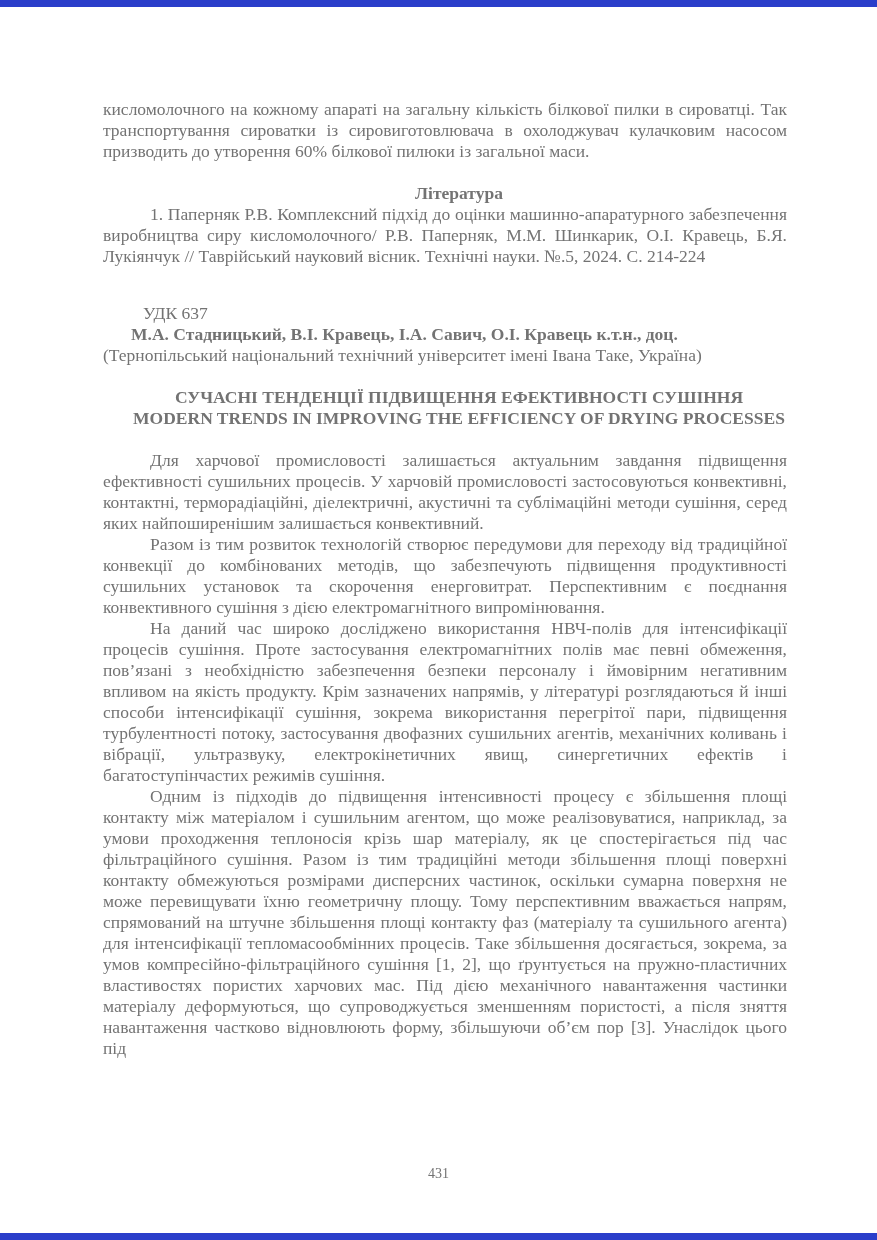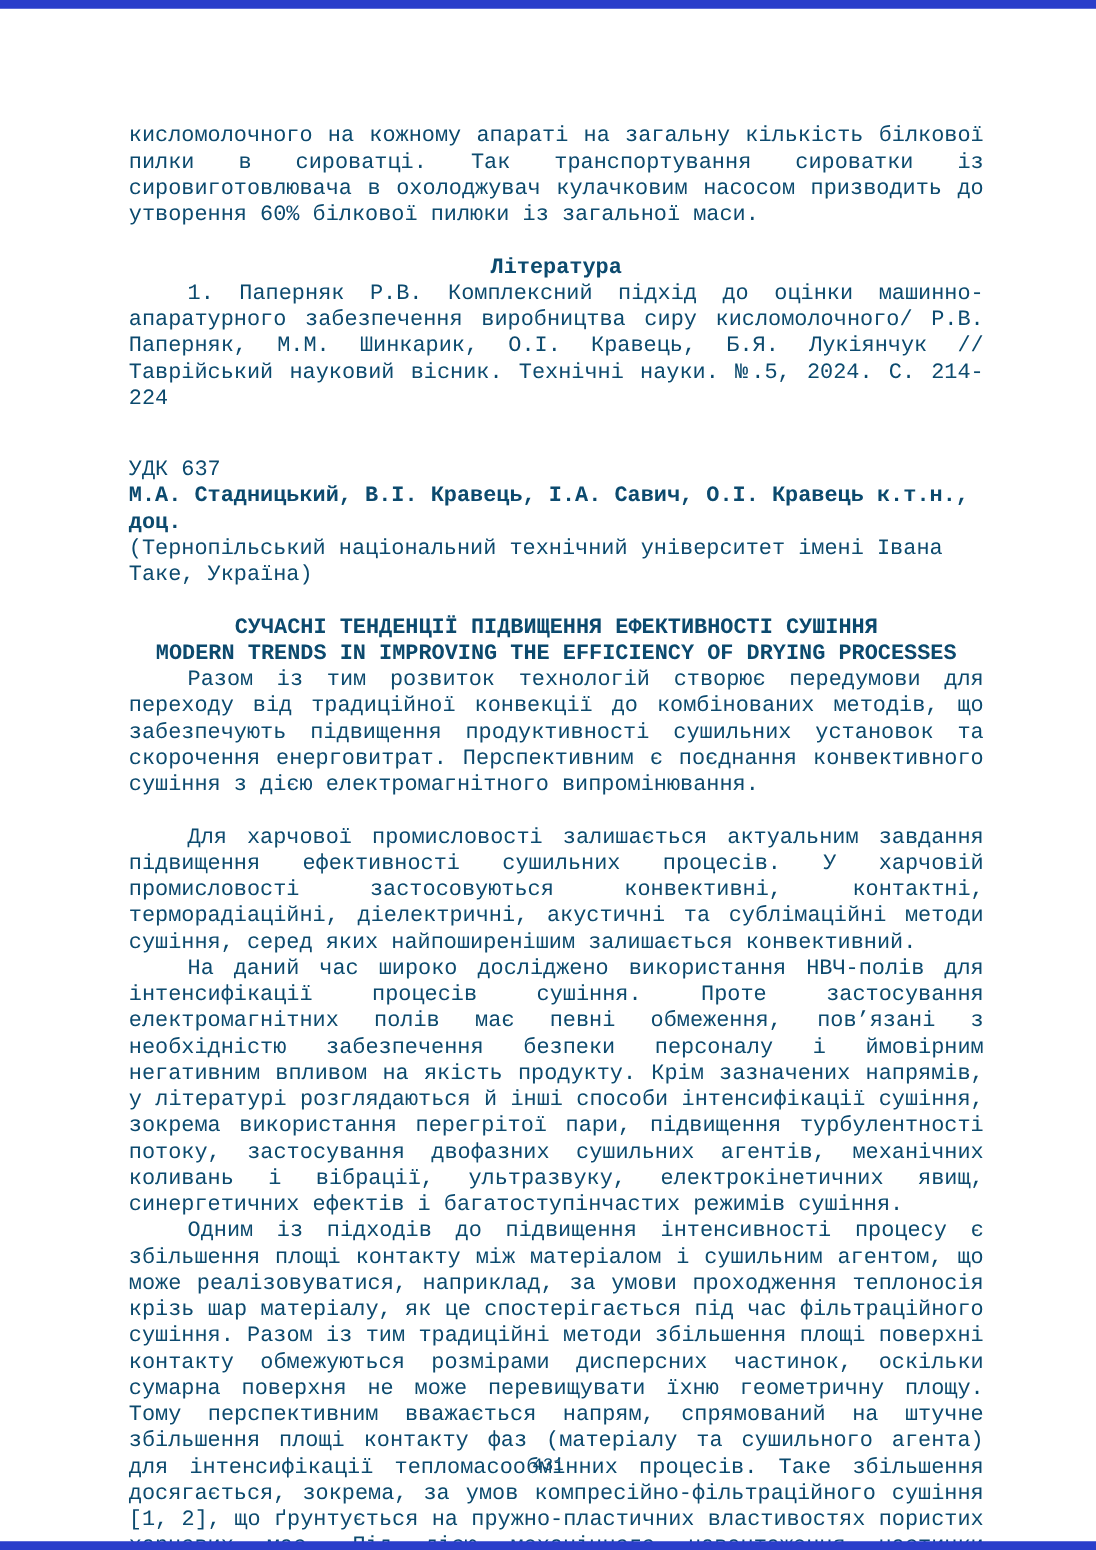--- a/index.html
+++ b/index.html
@@ -5,22 +5,22 @@
   html, body {
     margin: 0;
     padding: 0;
     background: #ffffff;
   }
   .page {
     position: relative;
     width: 877px;
     height: 1240px;
     background: #ffffff;
-    color: #0c4a6e;
-    font-family: Liberation Mono, monospace;
+    color: #737373;
+    font-family: Liberation Serif, serif;
     overflow: hidden;
   }
   .edge-bar {
     position: absolute;
     left: 0;
     width: 877px;
     height: 7px;
   }
   .edge-bar.top { top: 0; }
   .edge-bar.bottom { bottom: 0; }
@@ -30,25 +30,25 @@
     top: 99px;
     left: 103px;
     width: 684px;
     font-size: 17.5px;
     line-height: 21px;
   }
   p { margin: 0; }
   .justify { text-align: justify; }
   .indent { text-indent: 47px; }
   .fill-last { text-align-last: justify; }
-  .bold { font-weight: bold; }
+  .bold { font-weight: bold; margin-left: 28px; }
   .center { text-align: center; }
 
   .lit-heading { margin-top: 21px; }
-  .udc-line { margin-top: 36px; }
+  .udc-line { margin-top: 36px; margin-left: 40px; }
   .title-ua { margin-top: 21px; }
   .authors-en { margin-top: 21px; }
   .body-para-first { margin-top: 21px; }
 
   .page-number {
     position: absolute;
     top: 1163px;
     left: 0;
     width: 877px;
     text-align: center;
@@ -76,23 +76,23 @@
 
     <p class="bold">М.А. Стадницький, В.І. Кравець, І.А. Савич, О.І. Кравець к.т.н., доц.</p>
 
     <p>(Тернопільський національний технічний університет імені Івана Таке, Україна)</p>
 
     <p class="center bold title-ua">СУЧАСНІ ТЕНДЕНЦІЇ ПІДВИЩЕННЯ ЕФЕКТИВНОСТІ СУШІННЯ</p>
 
 
     <p class="center bold">MODERN TRENDS IN IMPROVING THE EFFICIENCY OF DRYING PROCESSES</p>
 
+    <p class="justify indent body-para-first">Для харчової промисловості залишається актуальним завдання підвищення ефективності сушильних процесів. У харчовій промисловості застосовуються конвективні, контактні, терморадіаційні, діелектричні, акустичні та сублімаційні методи сушіння, серед яких найпоширенішим залишається конвективний.</p>
+
     <p class="justify indent">Разом із тим розвиток технологій створює передумови для переходу від традиційної конвекції до комбінованих методів, що забезпечують підвищення продуктивності сушильних установок та скорочення енерговитрат. Перспективним є поєднання конвективного сушіння з дією електромагнітного випромінювання.</p>
-
-    <p class="justify indent body-para-first">Для харчової промисловості залишається актуальним завдання підвищення ефективності сушильних процесів. У харчовій промисловості застосовуються конвективні, контактні, терморадіаційні, діелектричні, акустичні та сублімаційні методи сушіння, серед яких найпоширенішим залишається конвективний.</p>
 
     <p class="justify indent">На даний час широко досліджено використання НВЧ-полів для інтенсифікації процесів сушіння. Проте застосування електромагнітних полів має певні обмеження, пов’язані з необхідністю забезпечення безпеки персоналу і ймовірним негативним впливом на якість продукту. Крім зазначених напрямів, у літературі розглядаються й інші способи інтенсифікації сушіння, зокрема використання перегрітої пари, підвищення турбулентності потоку, застосування двофазних сушильних агентів, механічних коливань і вібрації, ультразвуку, електрокінетичних явищ, синергетичних ефектів і багатоступінчастих режимів сушіння.</p>
 
     <p class="justify indent fill-last">Одним із підходів до підвищення інтенсивності процесу є збільшення площі контакту між матеріалом і сушильним агентом, що може реалізовуватися, наприклад, за умови проходження теплоносія крізь шар матеріалу, як це спостерігається під час фільтраційного сушіння. Разом із тим традиційні методи збільшення площі поверхні контакту обмежуються розмірами дисперсних частинок, оскільки сумарна поверхня не може перевищувати їхню геометричну площу. Тому перспективним вважається напрям, спрямований на штучне збільшення площі контакту фаз (матеріалу та сушильного агента) для інтенсифікації тепломасообмінних процесів. Таке збільшення досягається, зокрема, за умов компресійно-фільтраційного сушіння [1, 2], що ґрунтується на пружно-пластичних властивостях пористих харчових мас. Під дією механічного навантаження частинки матеріалу деформуються, що супроводжується зменшенням пористості, а після зняття навантаження частково відновлюють форму, збільшуючи об’єм пор [3]. Унаслідок цього під</p>
 
   </div>
 
   <div class="page-number">431</div>
 
   <div class="edge-bar bottom" style="background-color: rgb(42, 62, 202);"></div>

